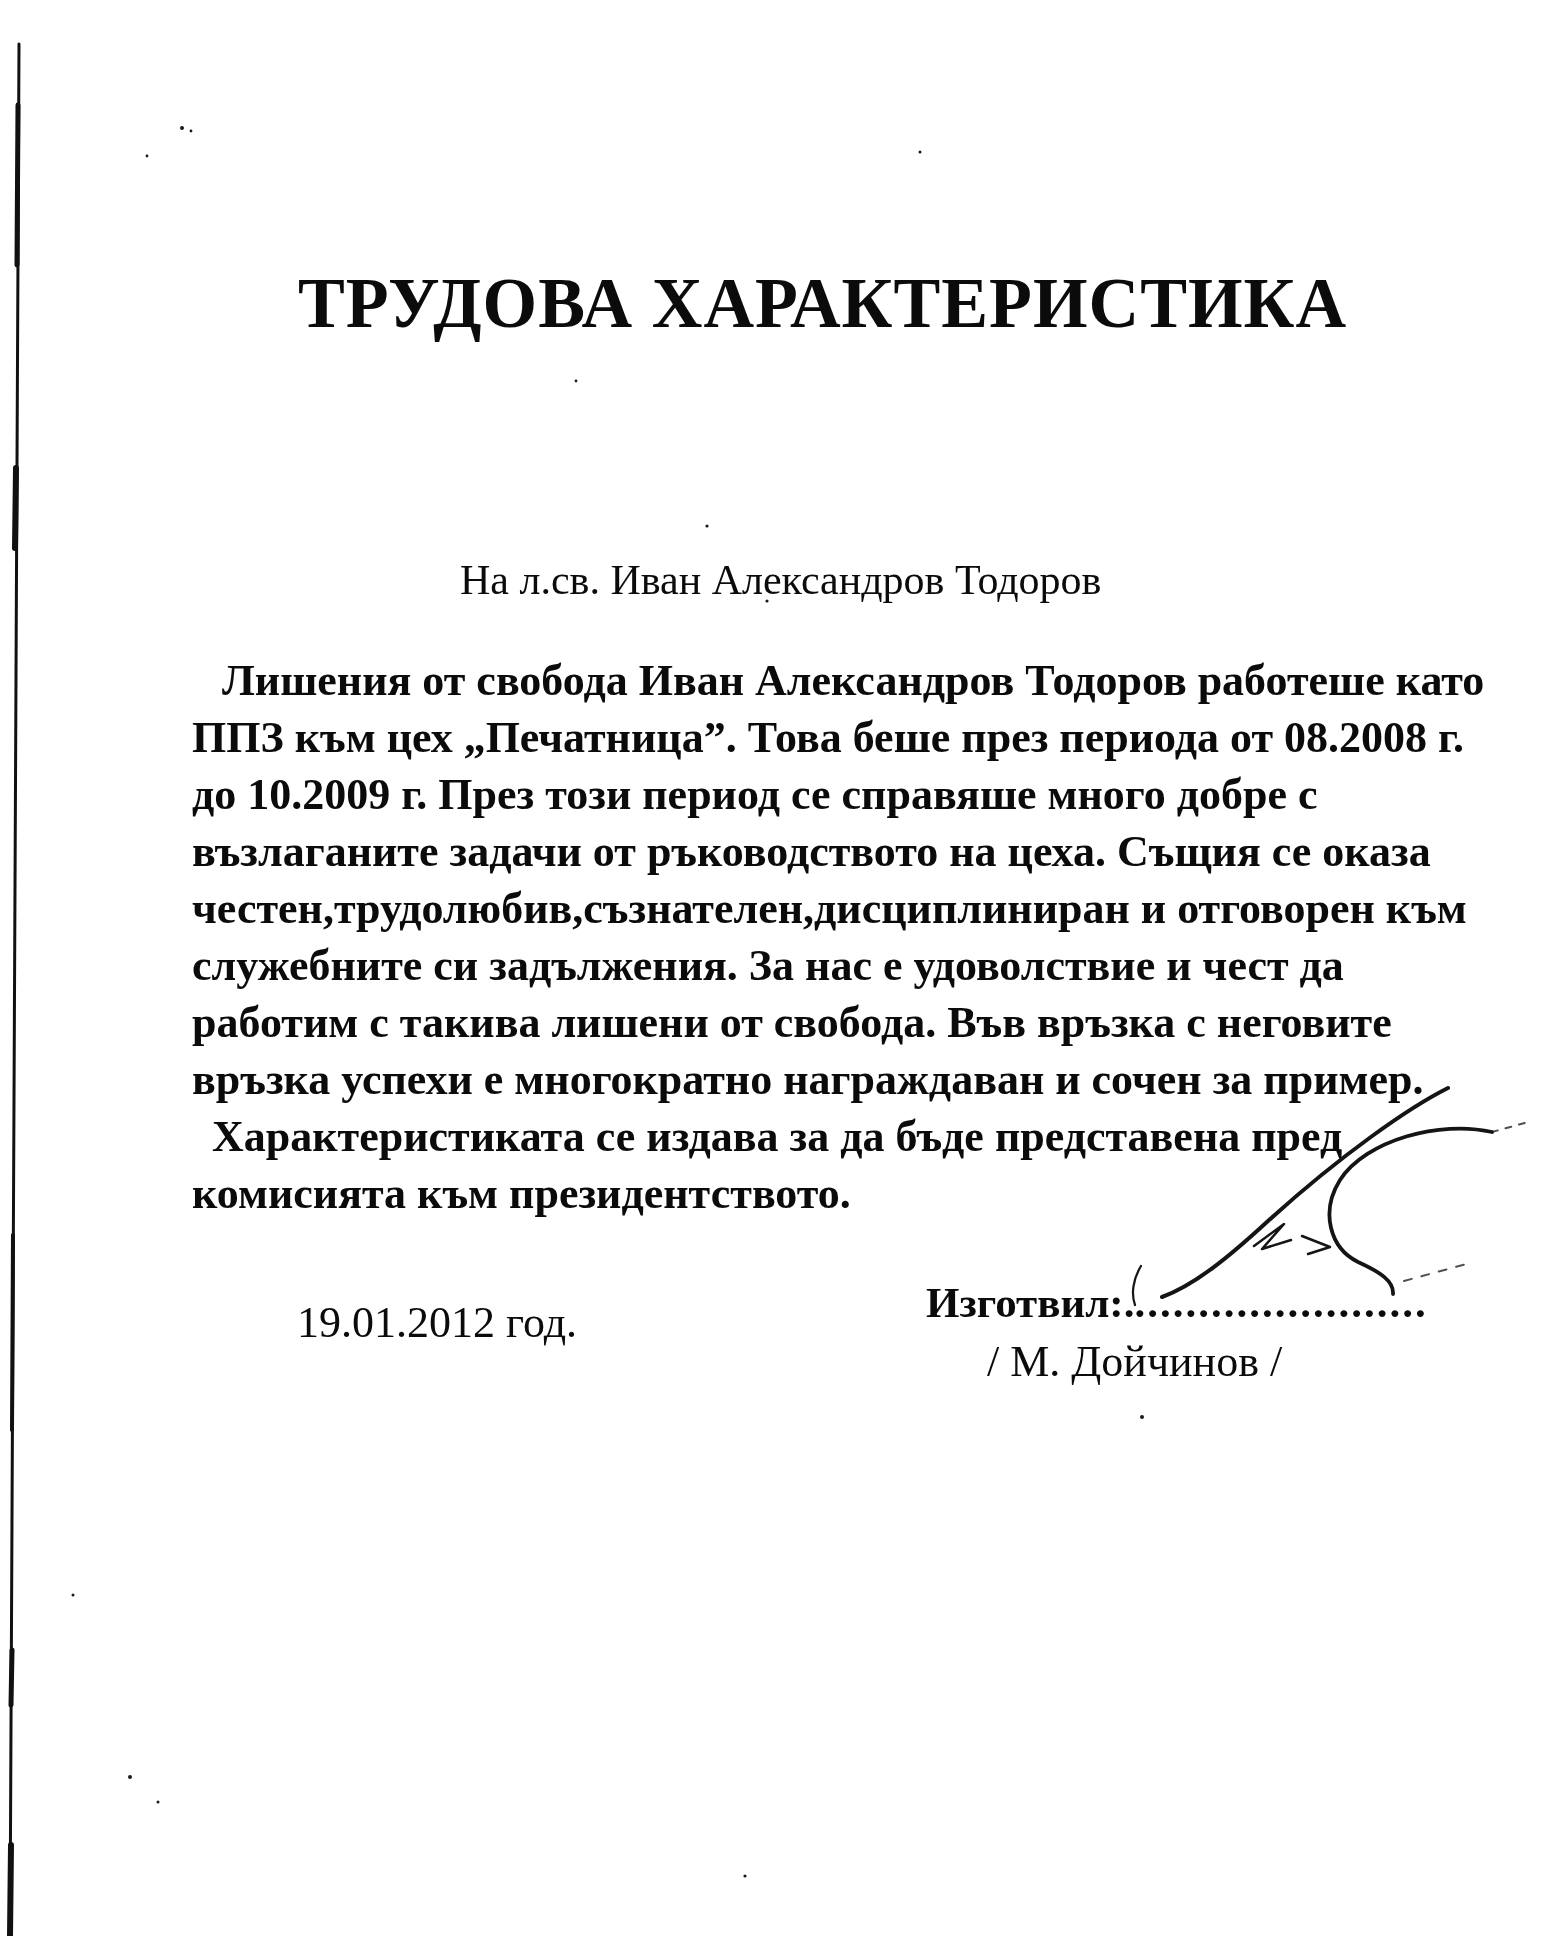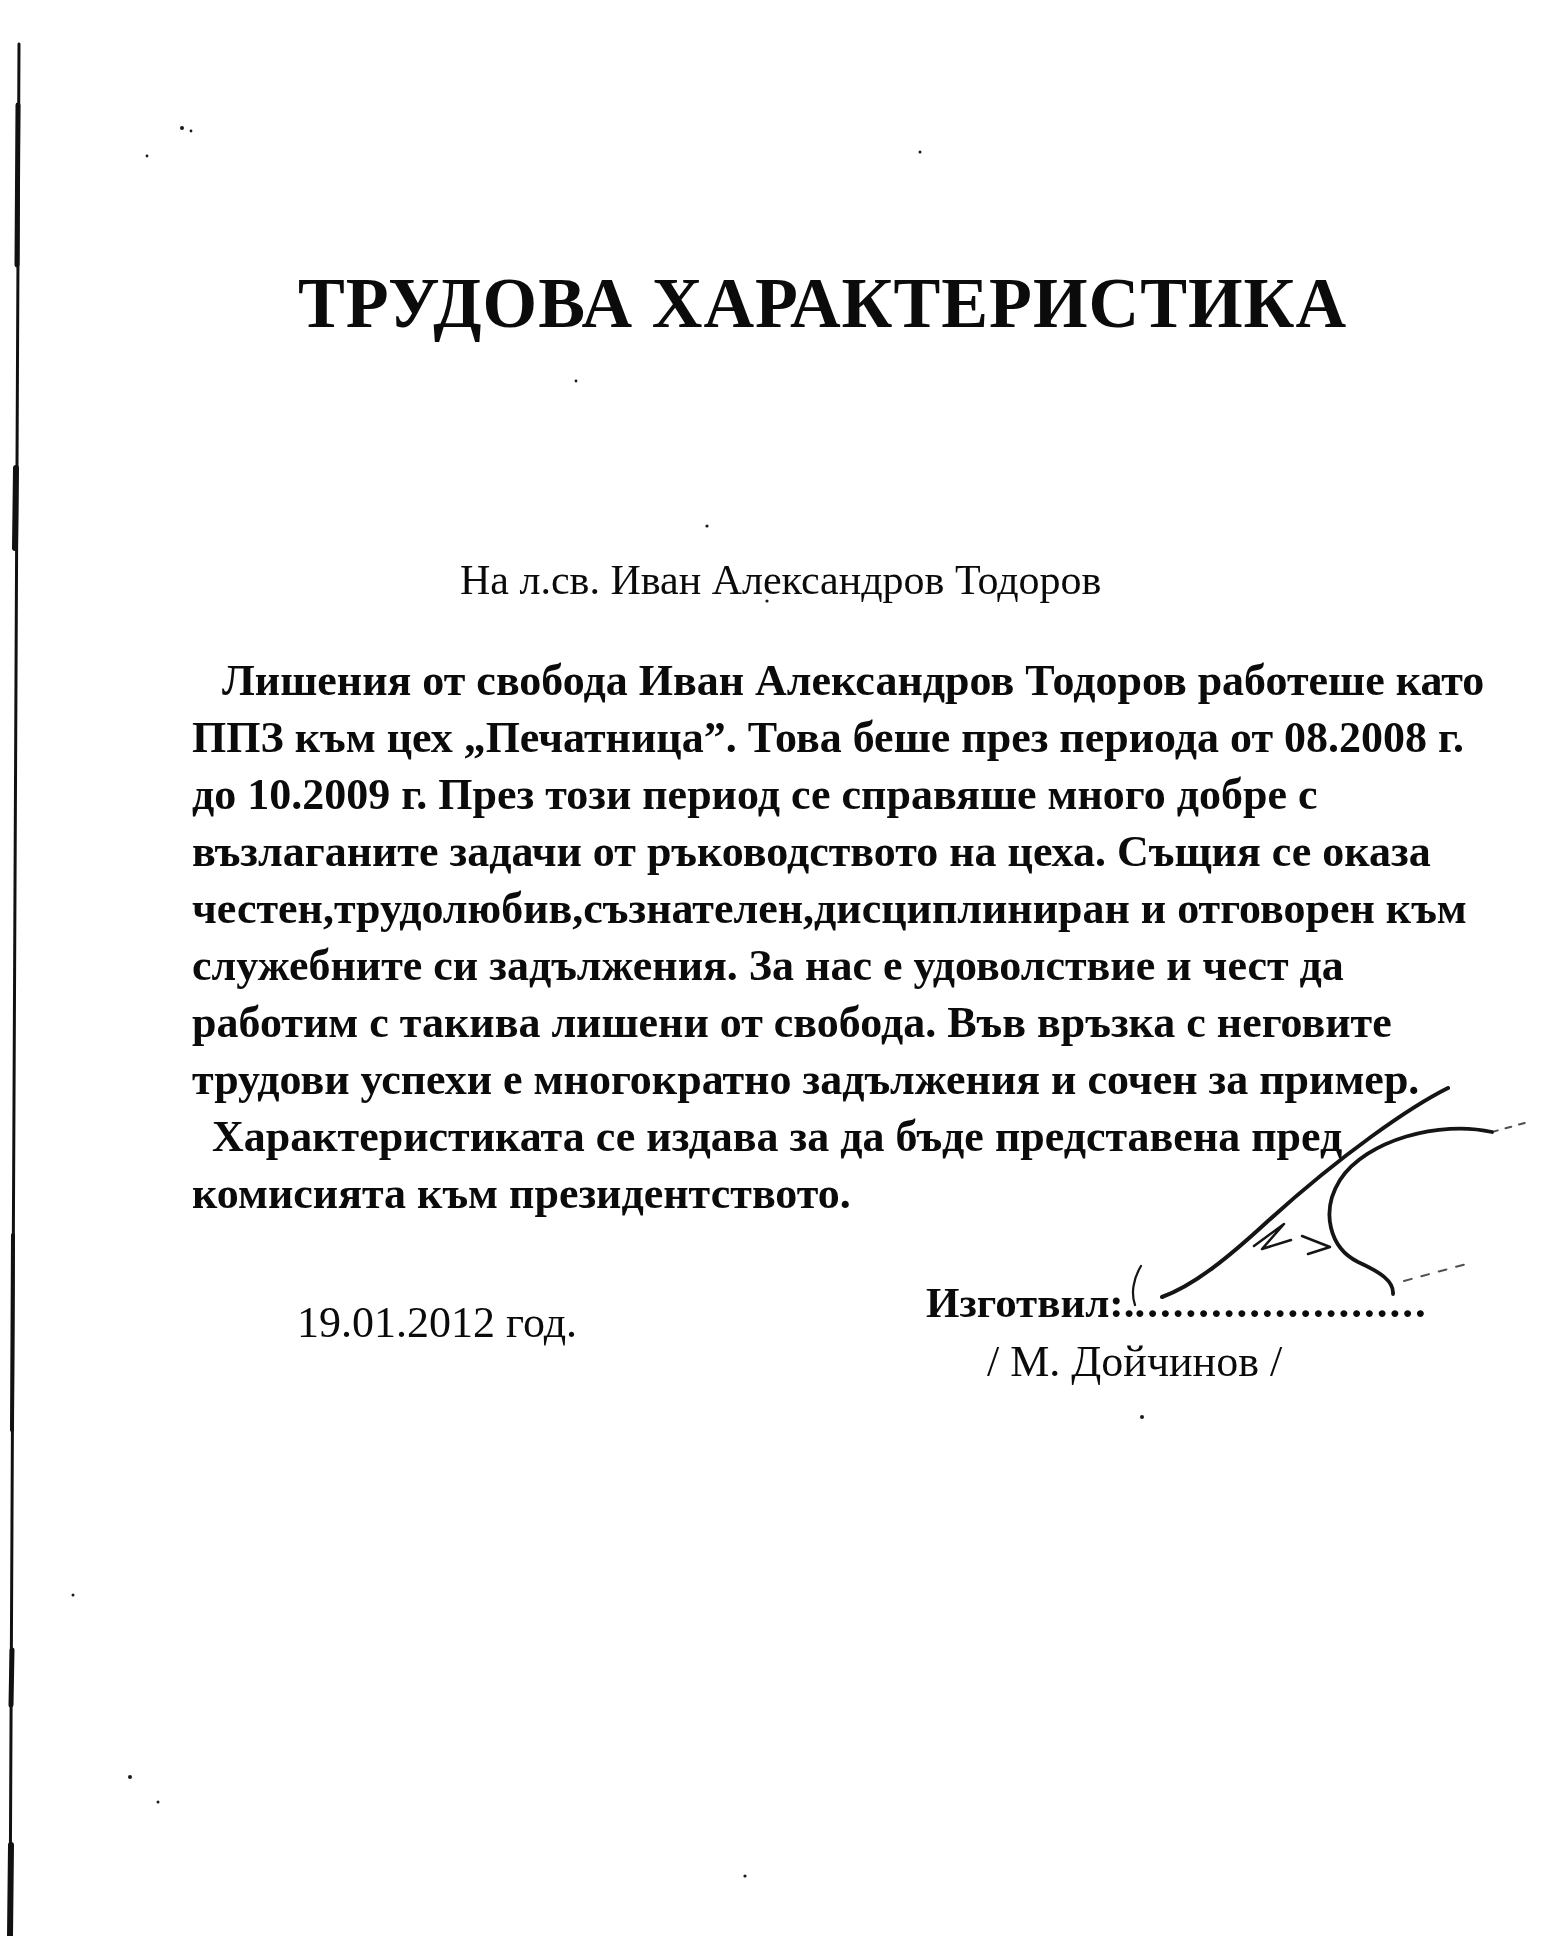--- a/index.html
+++ b/index.html
@@ -77,21 +77,21 @@
   <div class="subject-line">На л.св. Иван Александров Тодоров</div>
 
   <div class="doc-body">
     <div class="body-line indent-first">Лишения от свобода  Иван Александров Тодоров работеше като</div>
     <div class="body-line">ППЗ към цех „Печатница”. Това беше през периода от  08.2008 г.</div>
     <div class="body-line">до 10.2009 г. През този период се справяше много добре с</div>
     <div class="body-line">възлаганите задачи от ръководството на цеха. Същия се оказа</div>
     <div class="body-line">честен,трудолюбив,съзнателен,дисциплиниран и отговорен към</div>
     <div class="body-line">служебните си задължения. За нас е удоволствие и чест да</div>
     <div class="body-line">работим с такива лишени от свобода. Във връзка с неговите</div>
-    <div class="body-line">трудови успехи е многократно задължения и сочен за пример.</div>
+    <div class="body-line">връзка успехи е многократно награждаван и сочен за пример.</div>
     <div class="body-line indent-small">Характеристиката се издава за да бъде представена пред</div>
     <div class="body-line">комисията към президентството.</div>
   </div>
 
   <div class="date-line">19.01.2012 год.</div>
 
   <div class="prepared-line"><span>Изготвил:.</span><span class="prepared-dots">.......................</span></div>
 
   <div class="prepared-name">/ М. Дойчинов /</div>
 

